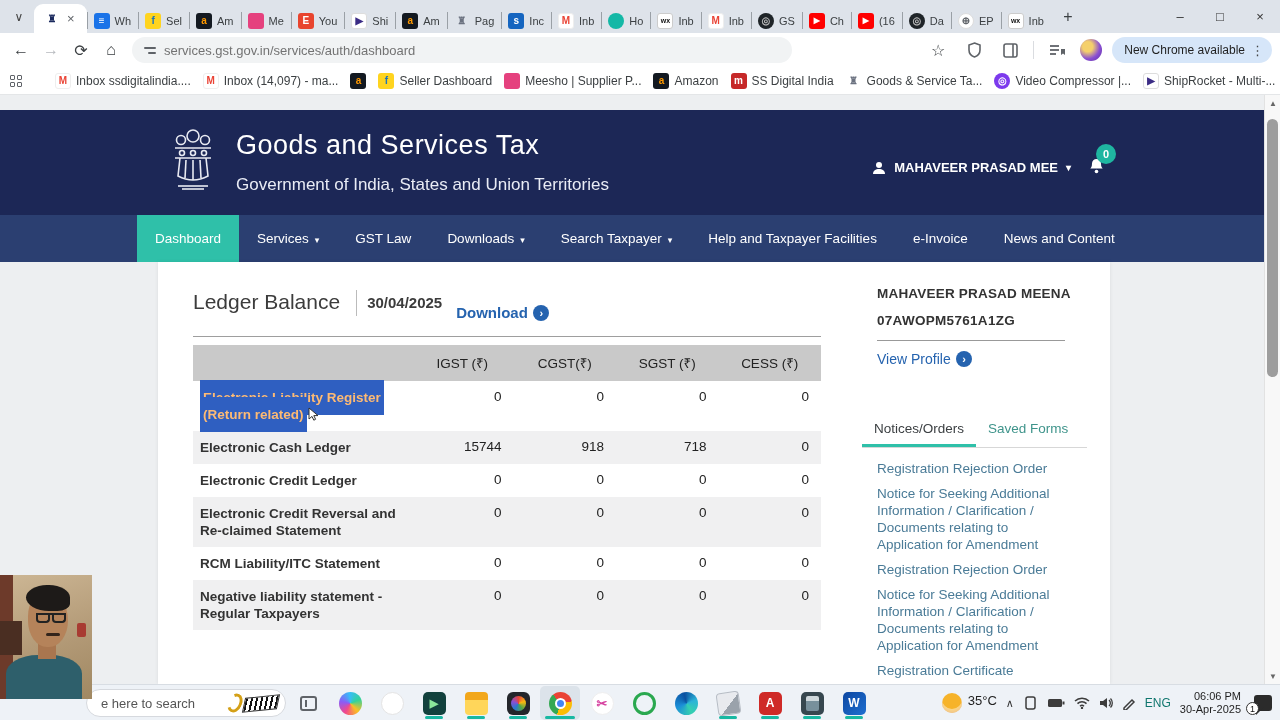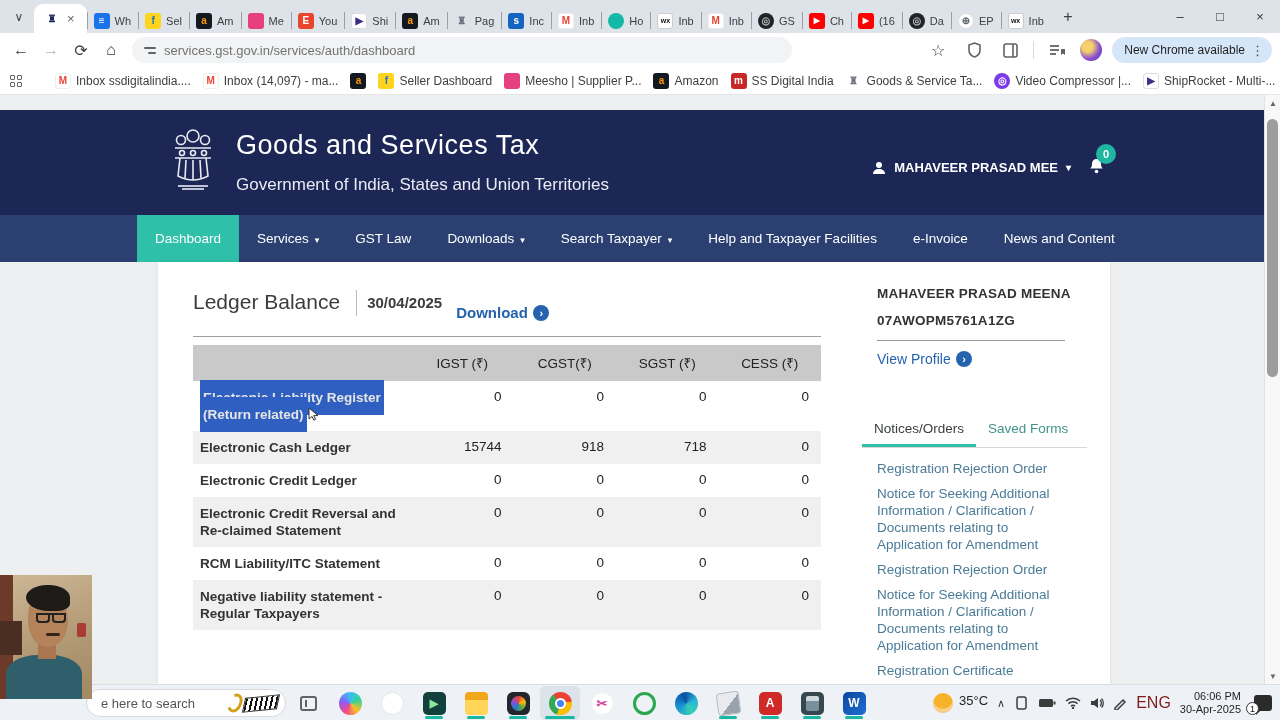--- a/index.html
+++ b/index.html
@@ -74,21 +74,21 @@
 
   #ledger{position:absolute;left:35px;top:83px;width:628px;font-size:13.5px}
   .trow{display:flex}
   .trow.head{background:#c9c9c9;font-weight:bold;color:#222}
   .trow.head .tval{justify-content:center;text-align:center}
   .trow.alt{background:#f0f0f1}
   .tlabel{width:218px;padding:8px 10px 8px 7px;font-weight:bold;color:#333;line-height:17px}
   .tval{flex:1;display:flex;align-items:flex-start;justify-content:flex-end;padding:8px 12px 8px 0;font-weight:normal;color:#222}
   .trow.head .tlabel{padding:9px 7px}
   .trow.head .tval{padding:9px 0}
-  .sel-label{background:#2f5fc1;color:#e5e5e5;padding:10px 3px;box-decoration-break:clone;-webkit-box-decoration-break:clone}
+  .sel-label{background:#2f5fc1;color:#fdba74;padding:10px 3px;box-decoration-break:clone;-webkit-box-decoration-break:clone}
   .cursor-svg{vertical-align:-3px;margin-left:1px}
 
   #sidebar{position:absolute;left:719px;top:24px;width:210px}
   #sb-name{font-size:13.5px;font-weight:bold;color:#333;letter-spacing:.2px}
   #sb-gstin{font-size:13.5px;font-weight:bold;color:#333;margin-top:12px;letter-spacing:.3px}
   #sb-rule{border:none;border-top:1px solid #999;margin:12px 22px 10px 0}
   #sb-view{display:flex;align-items:center;gap:5px;font-size:14px;color:#2563af}
   #sb-tabs{display:flex;margin:48px 0 0 -15px;border-bottom:1px solid #d7d7d7;width:225px}
   .sb-tab{font-size:13.5px;padding:6px 12px 8px}
   .sb-tab.on{color:#3c4043;border-bottom:3px solid #2fc0a9}
@@ -144,21 +144,21 @@
   .ai-notepad{background:linear-gradient(135deg,#e8eaee 55%,#9aa2ab 55%);border-radius:4px;transform:rotate(-8deg);border:1px solid #b6bcc4}
   .ai-acrobat{background:#cf2a27;border-radius:5px;color:#fff;font-size:12px}
   .ai-calculator{background:#37474f;border-radius:5px}
   .ai-calculator::after{content:'';position:absolute;inset:4px 5px;background:linear-gradient(180deg,#cfd8dc 32%,#78909c 32%);border-radius:2px}
   .ai-word{background:linear-gradient(135deg,#0d47a1,#1e6fd0);border-radius:5px;color:#fff}
   #tray{position:absolute;right:8px;top:0;height:36px;display:flex;align-items:center;gap:9px}
   #weather{display:flex;gap:6px;font-size:13px;color:#222}
   #weather .sun{width:20px;height:20px;border-radius:50%;background:radial-gradient(circle at 50% 38%,#f6b32a 55%,#d97a1e);box-shadow:inset 0 -4px 0 rgba(255,255,255,.45)}
   .tray-chev{font-size:11px;color:#333}
   #tray svg{display:block}
-  #lang{font-size:16px;color:#7f1d1d}
+  #lang{font-size:12px;color:#0f766e}
   #clock{text-align:right;font-size:11px;color:#1f1f1f;line-height:13px}
   #notif-tray{position:relative;margin-left:4px}
   #notif-tray .bub{width:18px;height:16px;background:#2b2b2b;border-radius:3px;position:relative}
   #notif-tray .bub::after{content:'';position:absolute;left:2px;bottom:-4px;border:4px solid transparent;border-top-color:#2b2b2b;border-left-color:#2b2b2b;width:0;height:0}
   #notif-count{position:absolute;left:-8px;bottom:-4px;width:13px;height:13px;background:#fff;border:1px solid #333;border-radius:50%;font-size:9px;display:flex;align-items:center;justify-content:center;color:#111}
 </style>
 </head>
 <body>
 
 <div id="screen">

